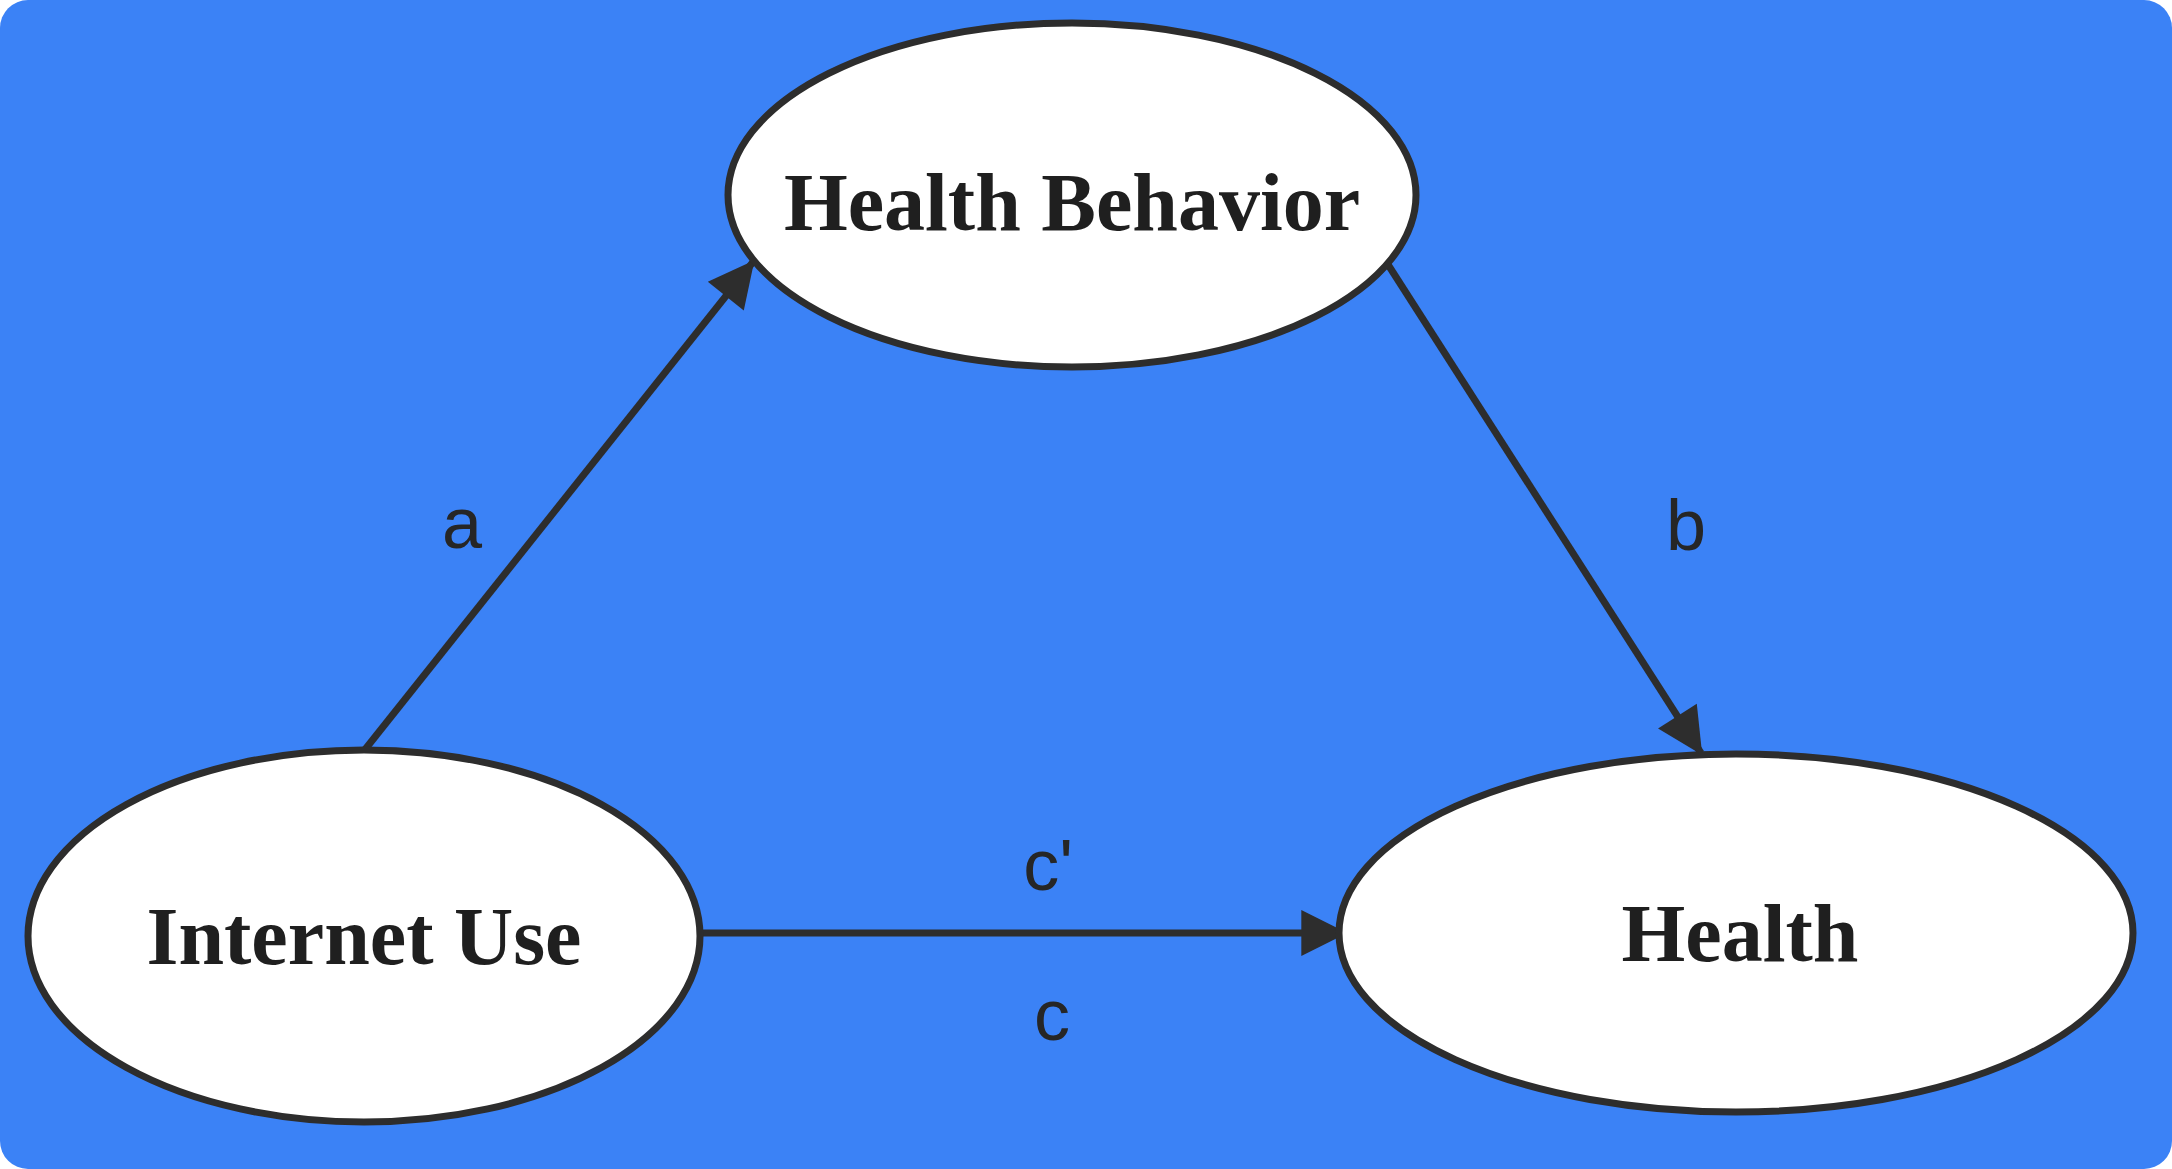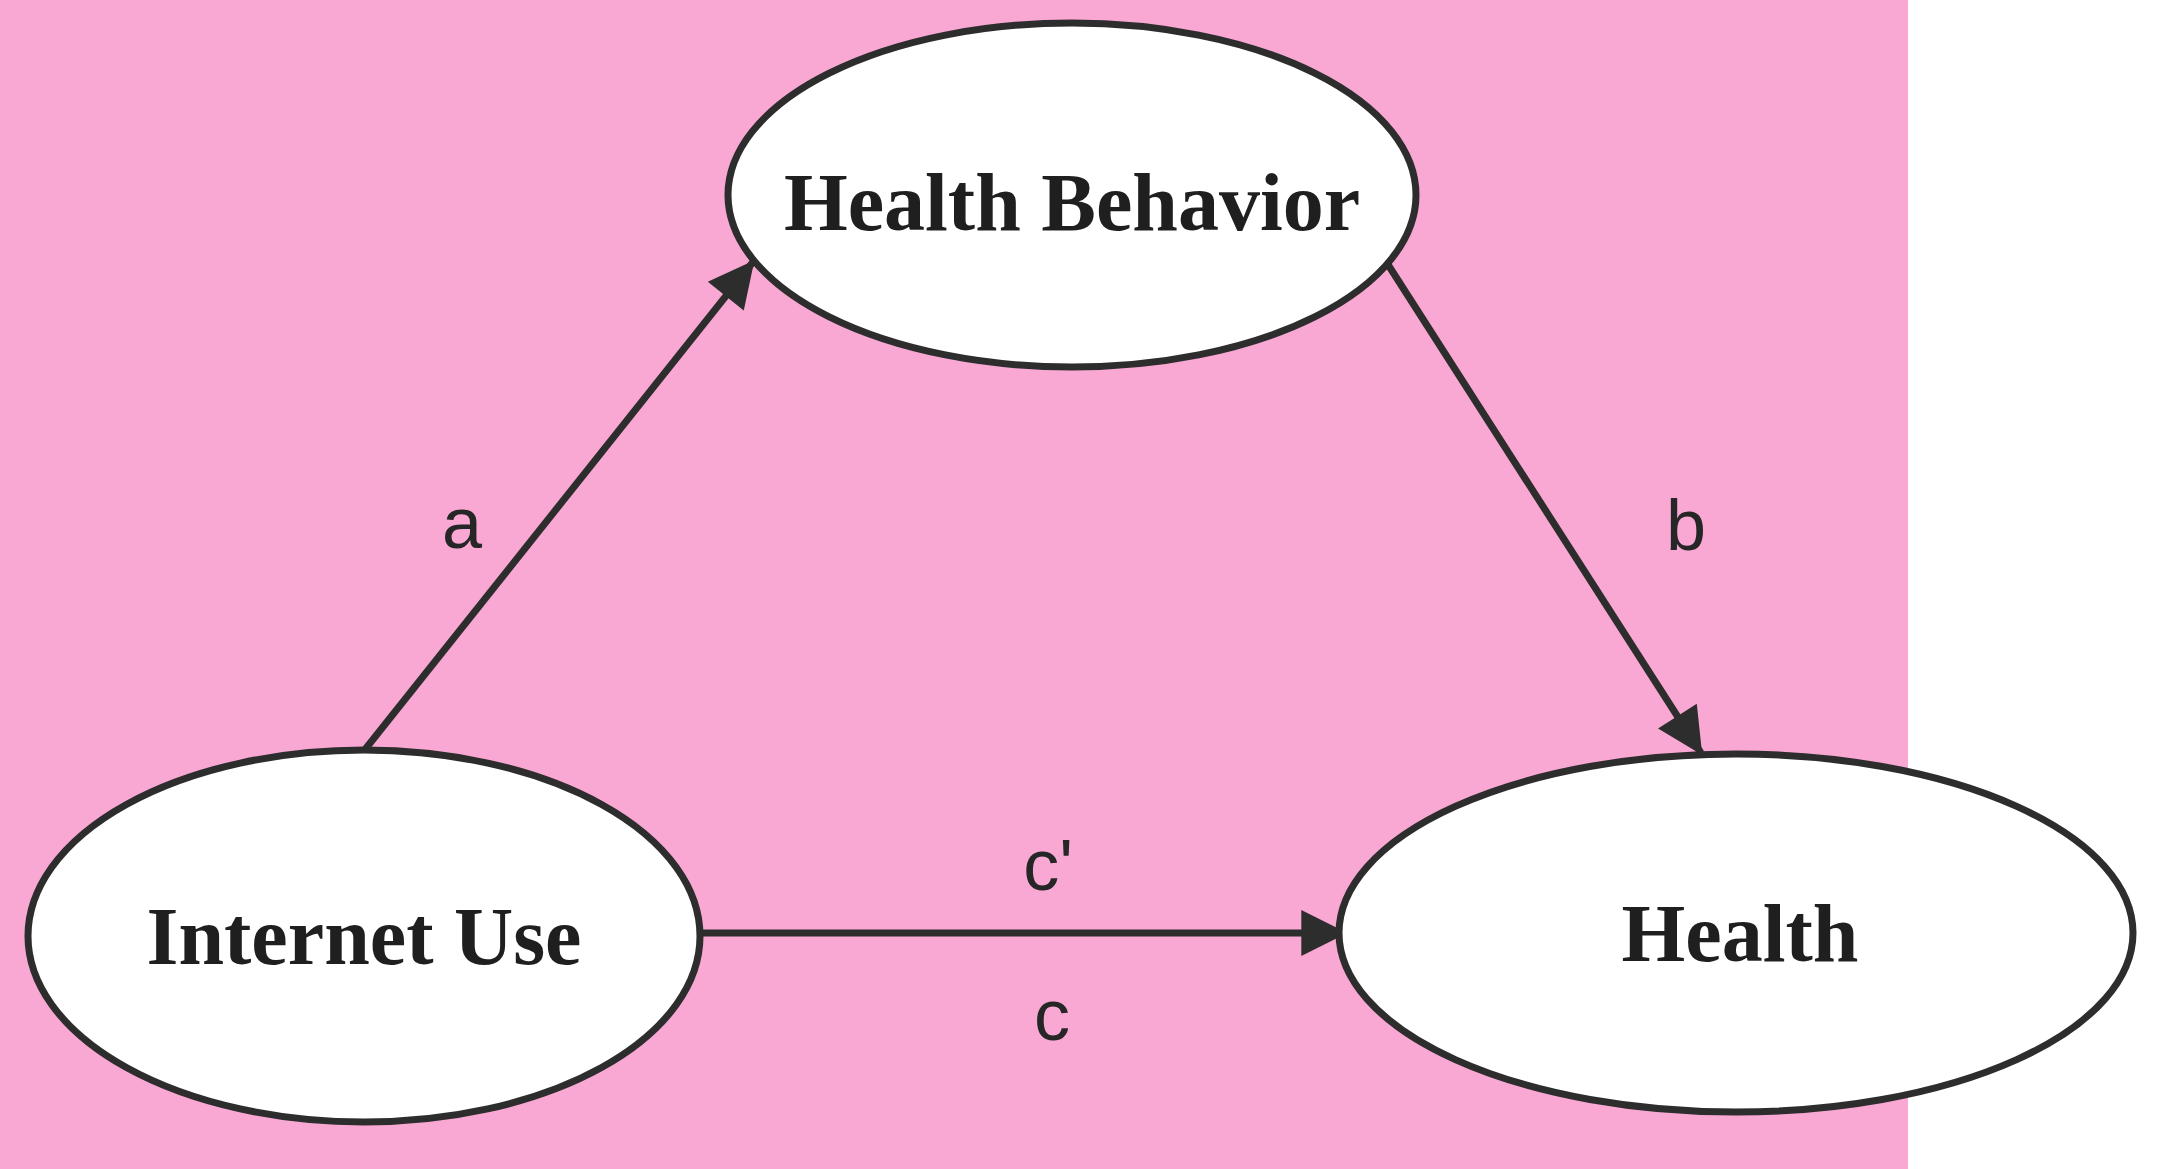--- a/index.html
+++ b/index.html
@@ -4,24 +4,25 @@
 <style>
   html, body {
     margin: 0;
     padding: 0;
     background: #ffffff;
     width: 2172px;
     height: 1169px;
     overflow: hidden;
   }
   .diagram-wrap {
-    width: 1908px;
+    width: 2172px;
     height: 1169px;
     position: relative;
-    background: #f9a8d4;
+    background: #3b82f6;
+    border-radius: 28px;
   }
   svg { display: block; }
   .node-label {
     font-family: "Liberation Serif", "DejaVu Serif", serif;
     font-weight: bold;
     font-size: 82px;
     fill: #1f1f1f;
   }
   .path-label {
     font-family: "Liberation Sans", "DejaVu Sans", sans-serif;

